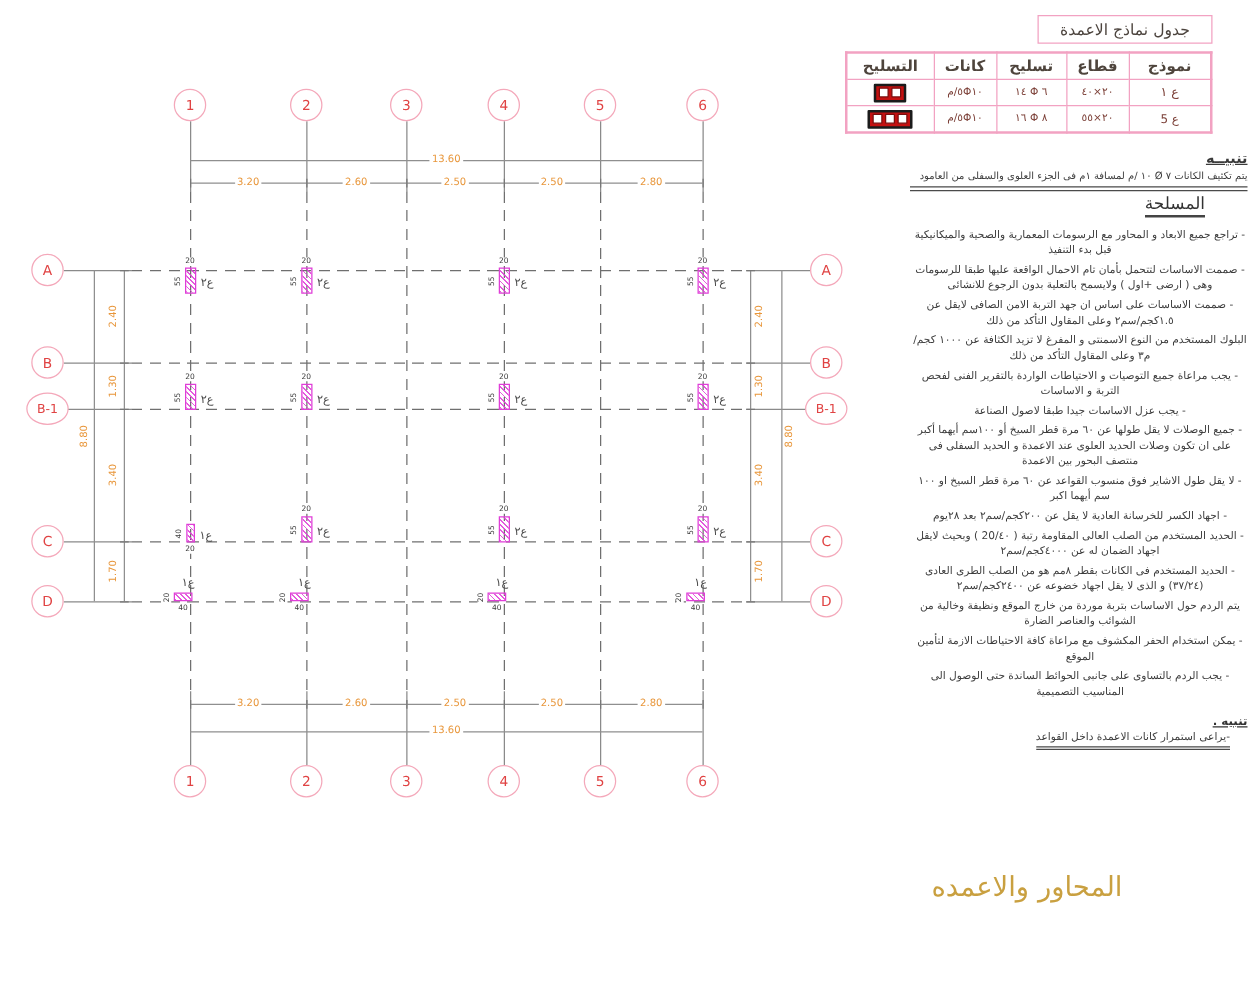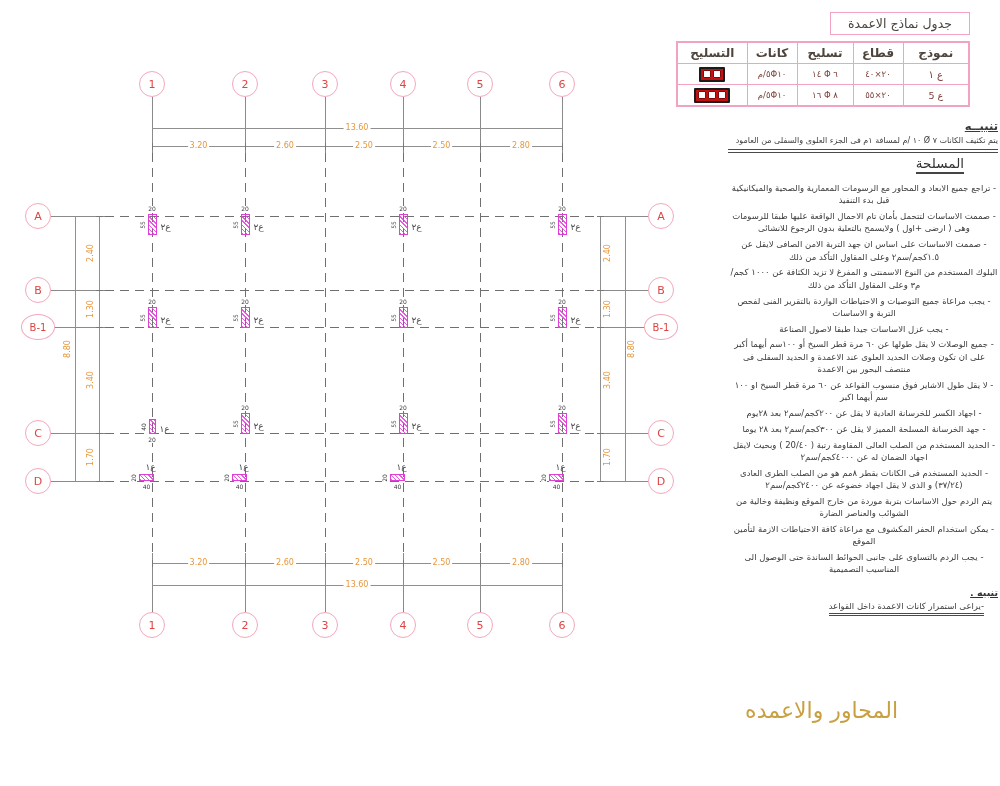--- a/index.html
+++ b/index.html
@@ -288,21 +288,20 @@
   <div id="notes-list">
       <div class="note">- تراجع جميع الابعاد و المحاور مع الرسومات المعمارية والصحية والميكانيكية قبل بدء التنفيذ</div>
       <div class="note">- صممت الاساسات لتتحمل بأمان تام الاحمال الواقعة عليها طبقا للرسومات وهى ( ارضى +اول ) ولايسمح بالتعلية بدون الرجوع للانشائى</div>
       <div class="note">- صممت الاساسات على اساس ان جهد التربة الامن الصافى لايقل عن ١.٥كجم/سم٢ وعلى المقاول التأكد من ذلك</div>
       <div class="note">البلوك المستخدم من النوع الاسمنتى و المفرغ لا تزيد الكثافة عن ١٠٠٠ كجم/م٣ وعلى المقاول التأكد من ذلك</div>
       <div class="note">- يجب مراعاة جميع التوصيات و الاحتياطات الواردة بالتقرير الفنى لفحص التربة و الاساسات</div>
       <div class="note">- يجب عزل الاساسات جيدا طبقا لاصول الصناعة</div>
       <div class="note">- جميع الوصلات لا يقل طولها عن ٦٠ مرة قطر السيخ أو ١٠٠سم أيهما أكبر على ان تكون وصلات الحديد العلوى عند الاعمدة و الحديد السفلى فى منتصف البحور بين الاعمدة</div>
       <div class="note">- لا يقل طول الاشاير فوق منسوب القواعد عن ٦٠ مرة قطر السيخ او ١٠٠ سم أيهما اكبر</div>
       <div class="note">- اجهاد الكسر للخرسانة العادية لا يقل عن ٢٠٠كجم/سم٢ بعد ٢٨يوم</div>
-      <div class="note">- جهد الخرسانة المسلحة المميز لا يقل عن ٣٠٠كجم/سم٢ بعد ٢٨ يوما</div>
       <div class="note">- الحديد المستخدم من الصلب العالى المقاومة رتبة ( 20/٤٠ ) وبحيث لايقل اجهاد الضمان له عن ٤٠٠٠كجم/سم٢</div>
       <div class="note">- الحديد المستخدم فى الكانات بقطر ٨مم هو من الصلب الطرى العادى (٣٧/٢٤) و الذى لا يقل اجهاد خضوعه عن ٢٤٠٠كجم/سم٢</div>
       <div class="note">يتم الردم حول الاساسات بتربة موردة من خارج الموقع ونظيفة وخالية من الشوائب والعناصر الضارة</div>
       <div class="note">- يمكن استخدام الحفر المكشوف مع مراعاة كافة الاحتياطات الازمة لتأمين الموقع</div>
       <div class="note">- يجب الردم بالتساوى على جانبى الحوائط الساندة حتى الوصول الى المناسيب التصميمية</div>
     </div>
 
   <div id="warning-bottom">
     <span class="wb-title">تنبيه .</span>
     <div class="wb-text">-يراعى استمرار كانات الاعمدة داخل القواعد</div>

